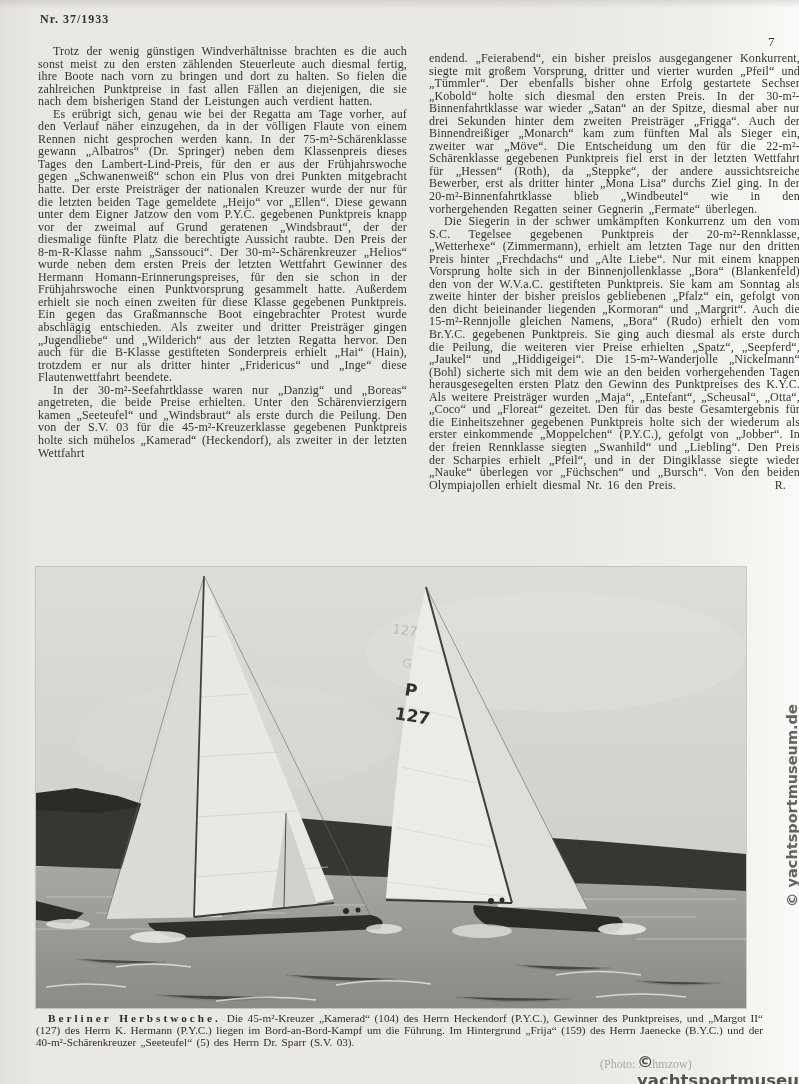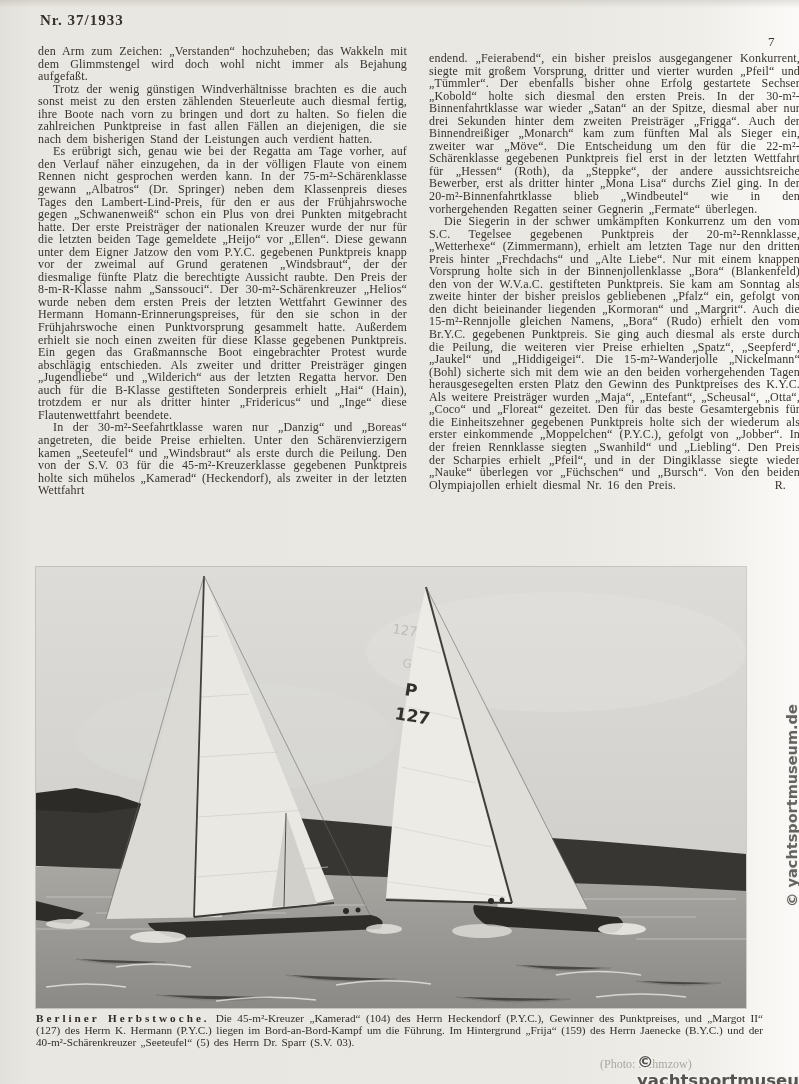--- a/index.html
+++ b/index.html
@@ -2,56 +2,55 @@
 <html lang="de"><head>
 <meta charset="utf-8">
 <style>
   html,body{margin:0;padding:0;background:#ffffff;}
   body{width:799px;height:1084px;overflow:hidden;position:relative;
        font-family:"Liberation Serif","DejaVu Serif",serif;}
   .page{position:absolute;inset:0;
         background:linear-gradient(90deg,#e2e0da 0%,#e9e7e1 4%,#eae8e2 70%,#efeee9 88%,#f7f6f3 96%,#fbfaf8 100%);}
   .page::before{content:"";position:absolute;left:0;top:0;width:100%;height:8px;
         background:linear-gradient(180deg,rgba(120,115,105,.18),rgba(0,0,0,0));}
-  .issue{position:absolute;left:40px;top:12px;font-size:15px;font-weight:bold;
+  .issue{position:absolute;left:40px;top:12px;font-size:12px;font-weight:bold;
         letter-spacing:1px;color:#35302a;}
   .pagenum{position:absolute;left:768px;top:34px;font-size:13px;color:#3a352f;}
   .col{position:absolute;font-size:12px;line-height:12.55px;text-align:justify;
        color:#37322c;word-spacing:2.2px;letter-spacing:.15px;}
   .col p{margin:0;text-indent:15px;}
   .col p.noindent{text-indent:0;}
   .col-left{left:38px;top:45px;width:369px;}
   .col-right{left:429px;top:52px;width:371px;}
   .signature{text-align:right;margin-top:-12.5px;padding-right:14px;font-size:12px;}
   .photo{position:absolute;left:36px;top:567px;width:710px;height:441px;
          box-shadow:0 0 0 1px rgba(90,85,78,.25);}
   .photo svg{display:block;width:100%;height:100%;}
   .caption{position:absolute;left:36px;top:1012px;width:727px;font-size:11.2px;
            line-height:12.1px;text-align:justify;color:#312c27;word-spacing:1.5px;}
-  .caption-lead{font-weight:bold;letter-spacing:3px;margin-right:6px;}
+  .caption-lead{font-weight:bold;letter-spacing:3px;margin-right:6px;margin-left:12px;}
   .photo-credit{position:absolute;left:600px;top:1057px;font-size:12px;
            color:#aaa79f;z-index:1;}
   .wm{font-family:"DejaVu Sans","Liberation Sans",sans-serif;font-weight:bold;
       color:#555250;z-index:2;
       text-shadow:-1px -1px 0 #f4f3f0,1px -1px 0 #f4f3f0,-1px 1px 0 #f4f3f0,
                   1px 1px 0 #f4f3f0,0 0 3px #ffffff;}
   .wm-bottom{position:absolute;left:637px;top:1052px;font-size:16.5px;}
   .wm-right{position:absolute;left:784px;top:907px;width:312px;height:16px;
       font-size:14.5px;transform:rotate(-90deg);transform-origin:0 0;opacity:.9;}
 </style>
 </head>
 <body>
 
 <div class="page">
 
   <div class="issue">Nr. 37/1933</div>
   <div class="pagenum">7</div>
 
   <div class="col col-left">
-    <p class="noindent">den Arm zum Zeichen: „Verstanden“ hochzuheben; das Wakkeln mit dem Glimmstengel wird doch wohl nicht immer als Bejahung aufgefaßt.</p>
     <p>Trotz der wenig günstigen Windverhältnisse brachten es die auch sonst meist zu den ersten zählenden Steuerleute auch diesmal fertig, ihre Boote nach vorn zu bringen und dort zu halten. So fielen die zahlreichen Punktpreise in fast allen Fällen an diejenigen, die sie nach dem bisherigen Stand der Leistungen auch verdient hatten.</p>
     <p>Es erübrigt sich, genau wie bei der Regatta am Tage vorher, auf den Verlauf näher einzugehen, da in der völligen Flaute von einem Rennen nicht gesprochen werden kann. In der 75-m²-Schärenklasse gewann „Albatros“ (Dr. Springer) neben dem Klassenpreis dieses Tages den Lambert-Lind-Preis, für den er aus der Frühjahrswoche gegen „Schwanenweiß“ schon ein Plus von drei Punkten mitgebracht hatte. Der erste Preisträger der nationalen Kreuzer wurde der nur für die letzten beiden Tage gemeldete „Heijo“ vor „Ellen“. Diese gewann unter dem Eigner Jatzow den vom P.Y.C. gegebenen Punktpreis knapp vor der zweimal auf Grund geratenen „Windsbraut“, der der diesmalige fünfte Platz die berechtigte Aussicht raubte. Den Preis der 8-m-R-Klasse nahm „Sanssouci“. Der 30-m²-Schärenkreuzer „Helios“ wurde neben dem ersten Preis der letzten Wettfahrt Gewinner des Hermann Homann-Erinnerungspreises, für den sie schon in der Frühjahrswoche einen Punktvorsprung gesammelt hatte. Außerdem erhielt sie noch einen zweiten für diese Klasse gegebenen Punktpreis. Ein gegen das Graßmannsche Boot eingebrachter Protest wurde abschlägig entschieden. Als zweiter und dritter Preisträger gingen „Jugendliebe“ und „Wilderich“ aus der letzten Regatta hervor. Den auch für die B-Klasse gestifteten Sonderpreis erhielt „Hai“ (Hain), trotzdem er nur als dritter hinter „Fridericus“ und „Inge“ diese Flautenwettfahrt beendete.</p>
     <p>In der 30-m²-Seefahrtklasse waren nur „Danzig“ und „Boreas“ angetreten, die beide Preise erhielten. Unter den Schärenvierzigern kamen „Seeteufel“ und „Windsbraut“ als erste durch die Peilung. Den von der S.V. 03 für die 45-m²-Kreuzerklasse gegebenen Punktpreis holte sich mühelos „Kamerad“ (Heckendorf), als zweiter in der letzten Wettfahrt</p>
   </div>
 
   <div class="col col-right">
     <p class="noindent">endend. „Feierabend“, ein bisher preislos ausgegangener Konkurrent, siegte mit großem Vorsprung, dritter und vierter wurden „Pfeil“ und „Tümmler“. Der ebenfalls bisher ohne Erfolg gestartete Sechser „Kobold“ holte sich diesmal den ersten Preis. In der 30-m²-Binnenfahrtklasse war wieder „Satan“ an der Spitze, diesmal aber nur drei Sekunden hinter dem zweiten Preisträger „Frigga“. Auch der Binnendreißiger „Monarch“ kam zum fünften Mal als Sieger ein, zweiter war „Möve“. Die Entscheidung um den für die 22-m²-Schärenklasse gegebenen Punktpreis fiel erst in der letzten Wettfahrt für „Hessen“ (Roth), da „Steppke“, der andere aussichtsreiche Bewerber, erst als dritter hinter „Mona Lisa“ durchs Ziel ging. In der 20-m²-Binnenfahrtklasse blieb „Windbeutel“ wie in den vorhergehenden Regatten seiner Gegnerin „Fermate“ überlegen.</p>
     <p>Die Siegerin in der schwer umkämpften Konkurrenz um den vom S.C. Tegelsee gegebenen Punktpreis der 20-m²-Rennklasse, „Wetterhexe“ (Zimmermann), erhielt am letzten Tage nur den dritten Preis hinter „Frechdachs“ und „Alte Liebe“. Nur mit einem knappen Vorsprung holte sich in der Binnenjollenklasse „Bora“ (Blankenfeld) den von der W.V.a.C. gestifteten Punktpreis. Sie kam am Sonntag als zweite hinter der bisher preislos gebliebenen „Pfalz“ ein, gefolgt von den dicht beieinander liegenden „Kormoran“ und „Margrit“. Auch die 15-m²-Rennjolle gleichen Namens, „Bora“ (Rudo) erhielt den vom Br.Y.C. gegebenen Punktpreis. Sie ging auch diesmal als erste durch die Peilung, die weiteren vier Preise erhielten „Spatz“, „Seepferd“, „Jaukel“ und „Hiddigeigei“. Die 15-m²-Wanderjolle „Nickelmann“ (Bohl) sicherte sich mit dem wie an den beiden vorhergehenden Tagen herausgesegelten ersten Platz den Gewinn des Punktpreises des K.Y.C. Als weitere Preisträger wurden „Maja“, „Entefant“, „Scheusal“, „Otta“, „Coco“ und „Floreat“ gezeitet. Den für das beste Gesamtergebnis für die Einheitszehner gegebenen Punktpreis holte sich der wiederum als erster einkommende „Moppelchen“ (P.Y.C.), gefolgt von „Jobber“. In der freien Rennklasse siegten „Swanhild“ und „Liebling“. Den Preis der Scharpies erhielt „Pfeil“, und in der Dingiklasse siegte wieder „Nauke“ überlegen vor „Füchschen“ und „Bursch“. Von den beiden Olympiajollen erhielt diesmal Nr. 16 den Preis.</p>
     <div class="signature">R.</div>
   </div>

